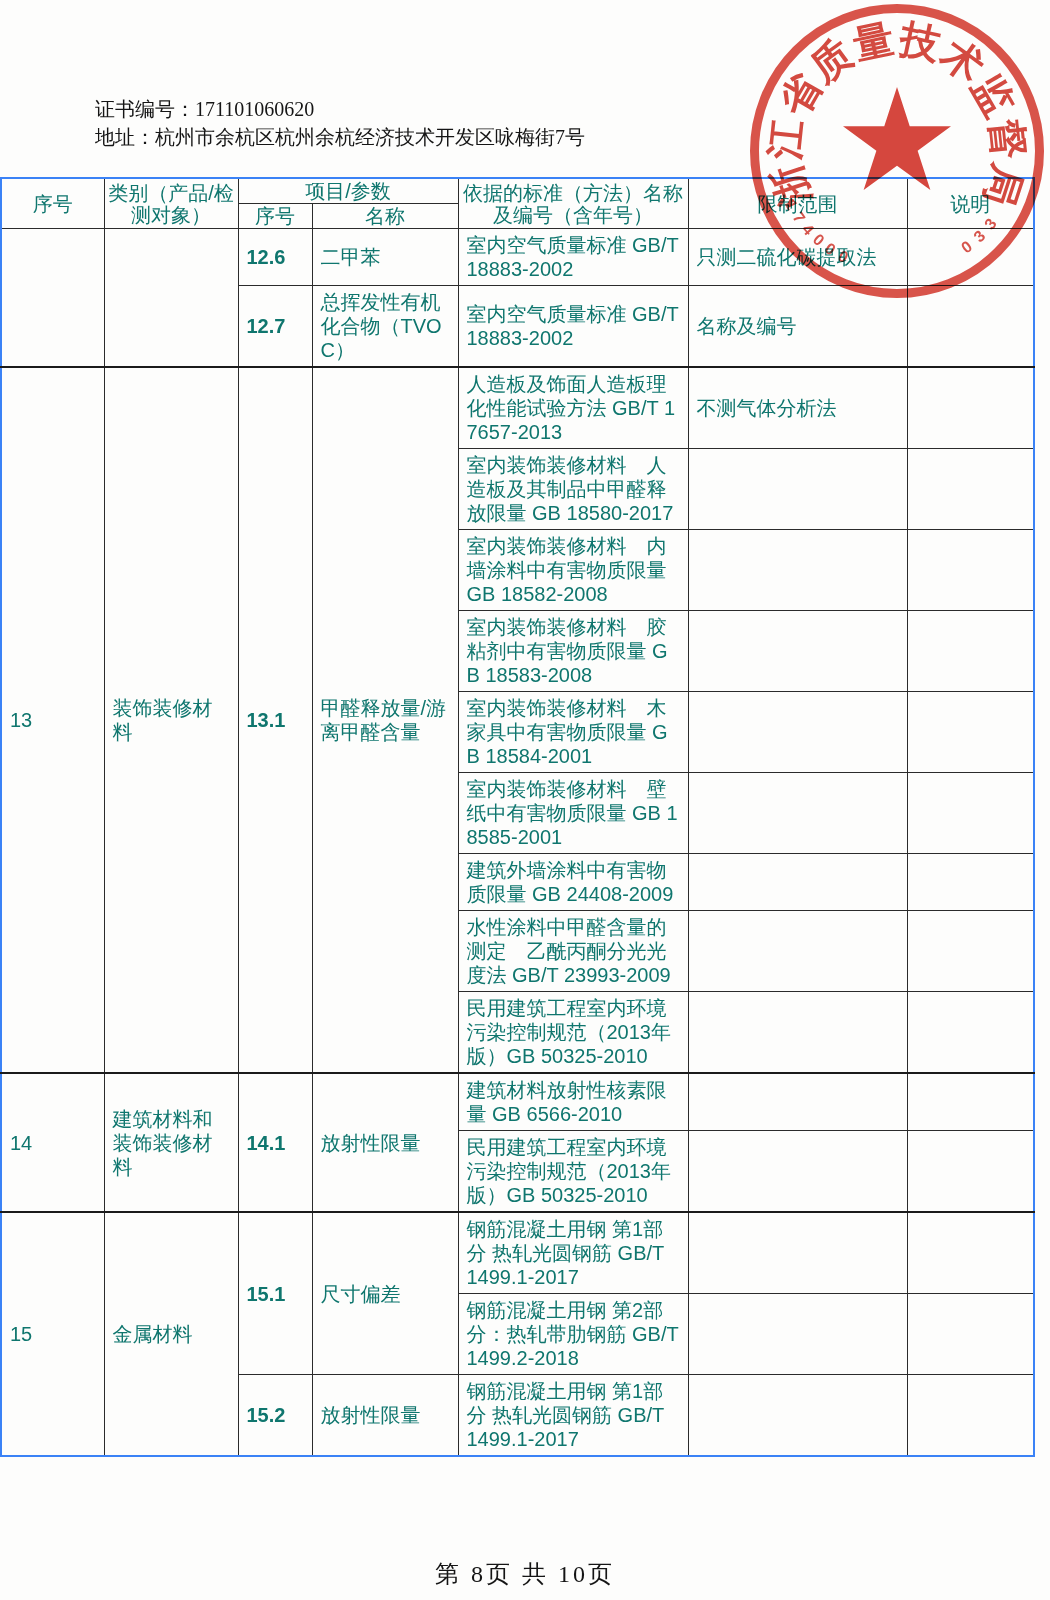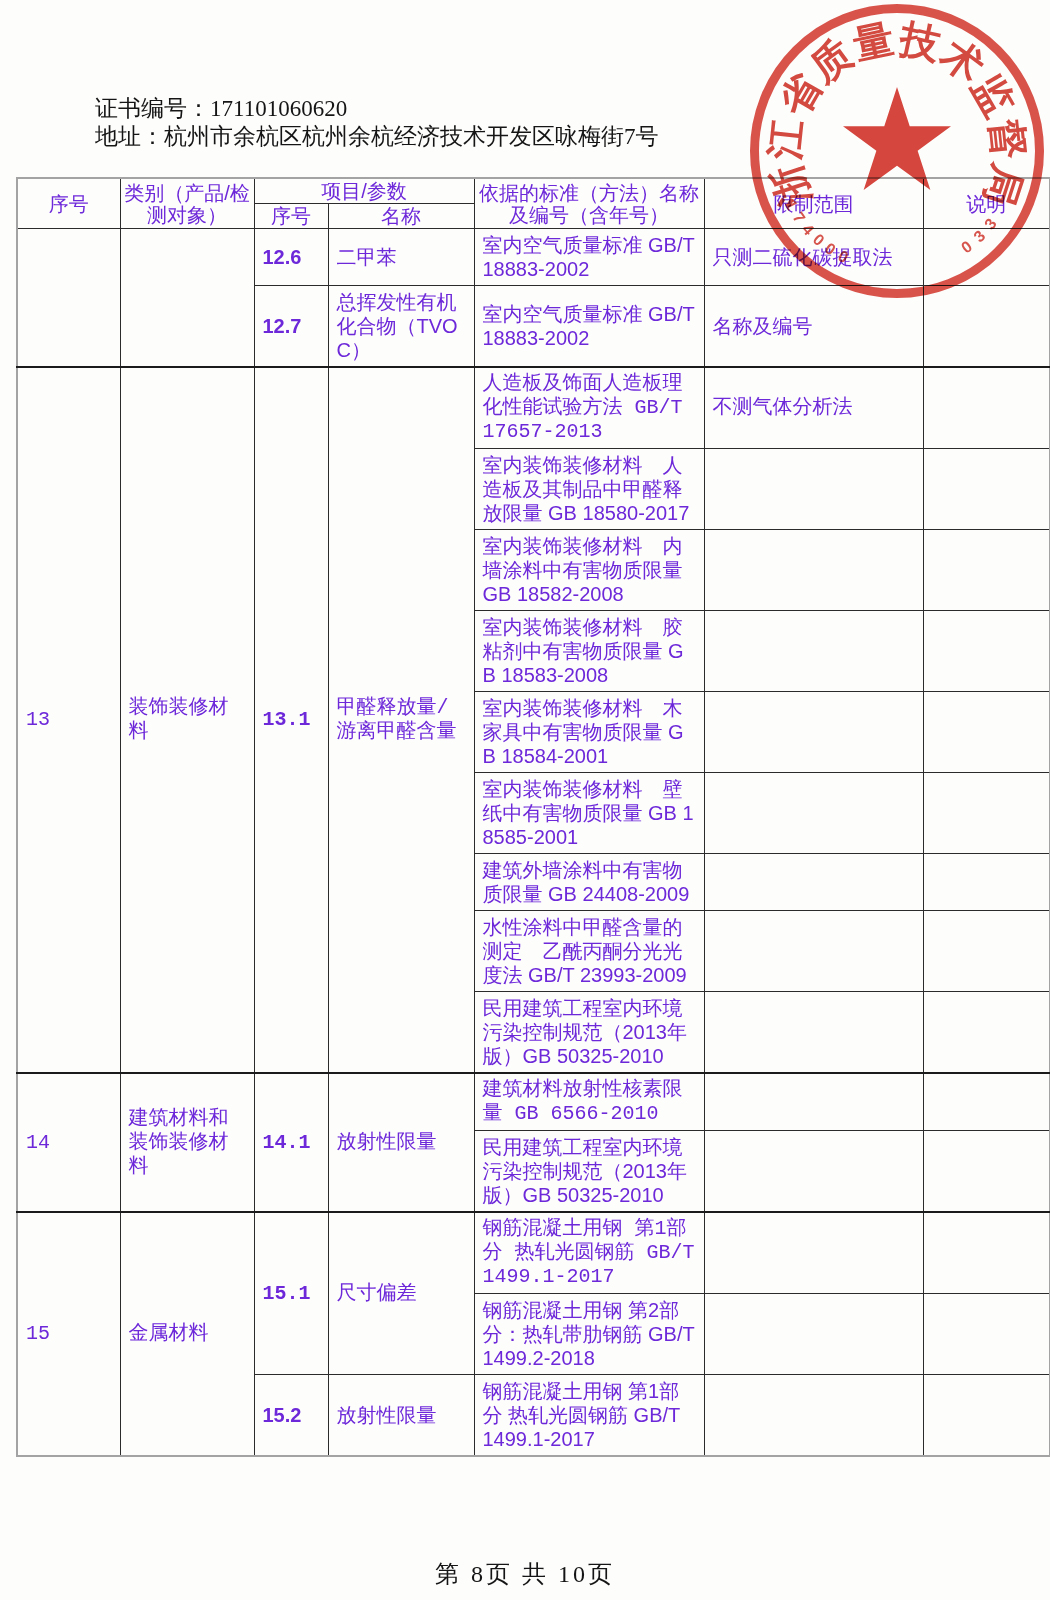--- a/index.html
+++ b/index.html
@@ -3,32 +3,32 @@
 <meta charset="utf-8">
 <style>
   html,body{margin:0;padding:0;background:#888;}
   .page{position:relative;width:1050px;height:1600px;margin:0 auto;background:#fdfdfc;
         font-family:"Liberation Serif","DejaVu Serif",serif;color:#151515;overflow:hidden;}
 
   
   .title{position:absolute;top:56px;left:0;width:100%;text-align:center;
          font-size:30px;font-weight:700;letter-spacing:1px;white-space:nowrap;}
   .company{border-bottom:2px solid #161616;padding:0 12px;margin:0 4px;}
-  .meta-line{position:absolute;left:95px;font-size:23px;line-height:26px;}
+  .meta-line{position:absolute;left:95px;font-size:20px;line-height:26px;}
   .cert-line{top:96px;}
   .addr-line{top:124px;}
 
   
-  table.cap{position:absolute;top:177px;left:16px;width:1033px;table-layout:fixed;
+  table.cap{position:absolute;top:177px;left:0;width:1033px;table-layout:fixed;
             border-collapse:collapse;font-family:"Liberation Sans","DejaVu Sans",sans-serif;
-            font-size:20px;line-height:24px;color:#6d28d9;border:2px solid #a3a3a3;}
+            font-size:20px;line-height:24px;color:#0f766e;border:2px solid #3b82f6;}
   table.cap th,table.cap td{border:1px solid #2b2b2b;vertical-align:middle;
             padding:4px 8px;word-break:break-all;overflow-wrap:anywhere;}
   table.cap thead th{font-weight:400;text-align:center;padding:1px 3px;line-height:22px;height:22px;}
-  tr.group-start td{border-top:2.5px solid #1b1b1b;font-family:Liberation Mono, monospace;}
+  tr.group-start td{border-top:2.5px solid #1b1b1b;}
   td.c-serial{padding-left:13px;}
   td.c-no{padding-left:9px;font-weight:600;}
   td.c-name{padding-left:10px;}
   td.c-cat{padding-left:9px;}
   td.c-std{padding-left:9px;margin-top:33px;}
   td.c-limit{padding-left:11px;}
   td.va-top{vertical-align:top;padding-top:22px;}
 
   
   .footer{position:absolute;top:1558px;left:0;width:100%;text-align:center;

